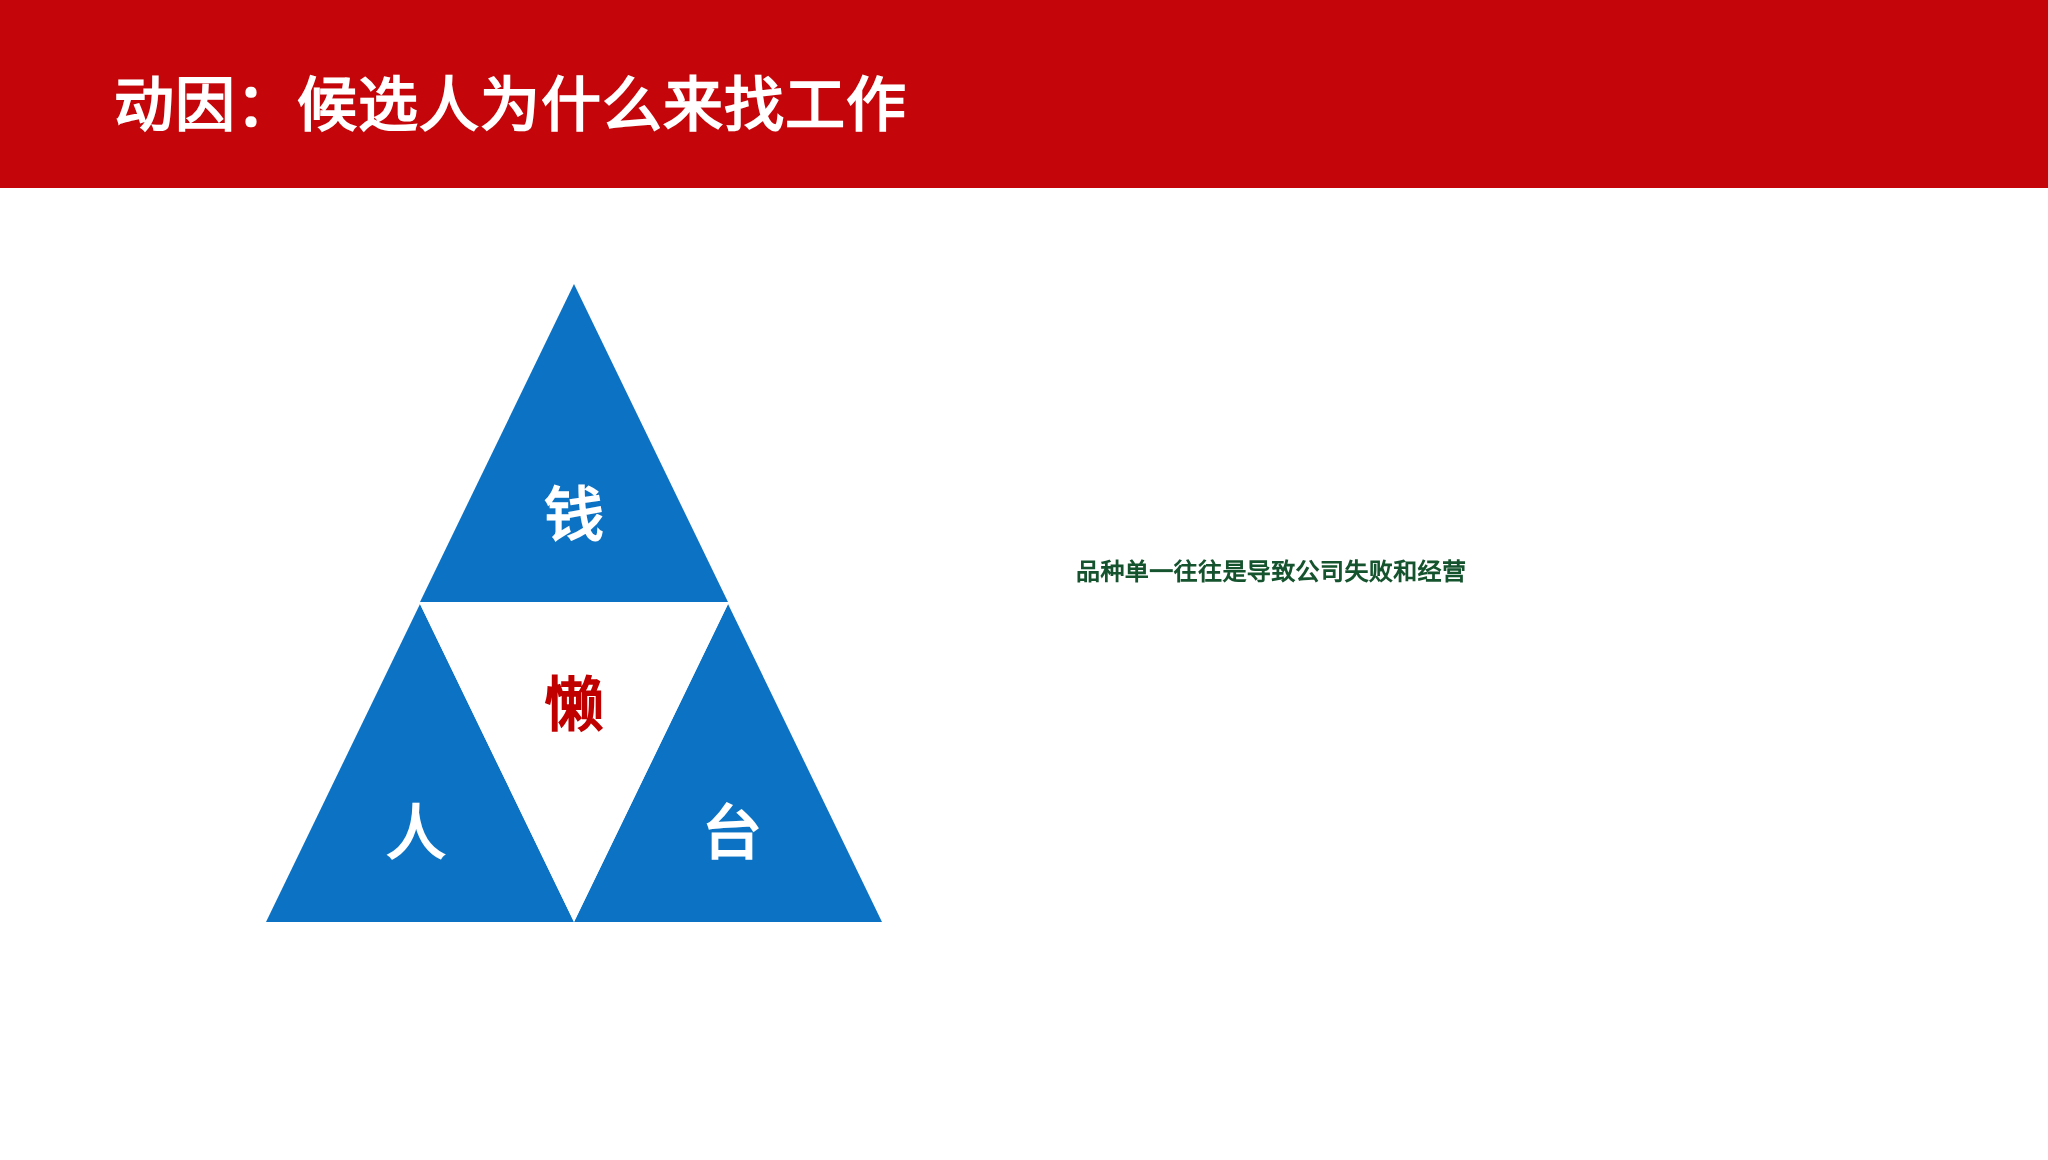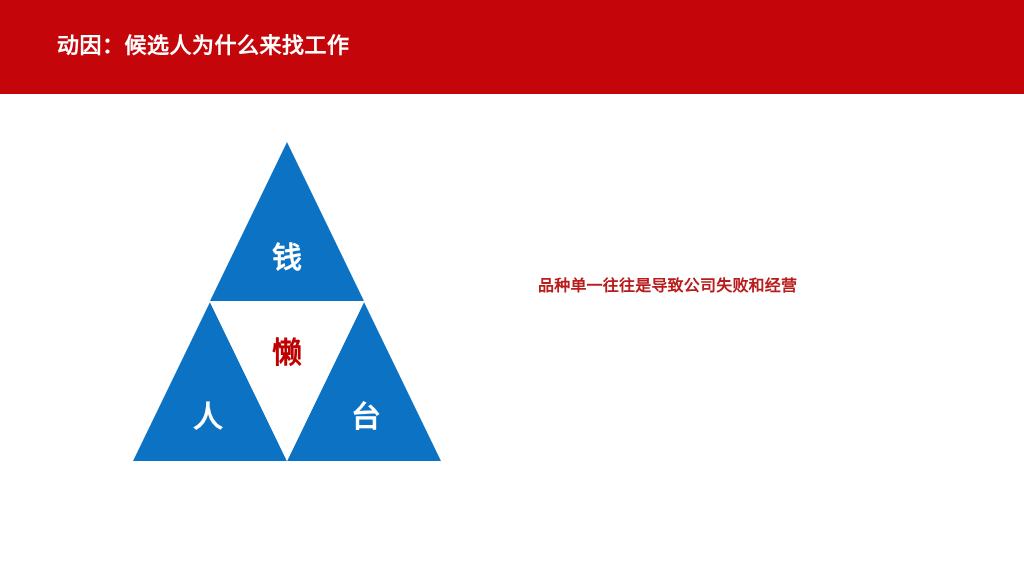--- a/index.html
+++ b/index.html
@@ -24,22 +24,22 @@
     position: absolute;
     left: 0;
     top: 0;
     width: 1024px;
     height: 94px;
     background: #c40509;
   }
   #title-text {
     position: absolute;
     left: 57px;
-    top: 26px;
-    font-size: 22px;
+    top: 34px;
+    font-size: 30px;
     font-weight: bold;
     color: #ffffff;
     letter-spacing: 0.5px;
     line-height: 40px;
     white-space: nowrap;
   }
 
   
   #triangle-diagram {
     position: absolute;
@@ -60,23 +60,23 @@
   }
   .tri-label-white { fill: #ffffff; }
   .tri-label-red   { fill: #c00000; }
 
   
   #body-text {
     position: absolute;
     left: 538px;
     top: 268px;
     width: 340px;
-    font-size: 16px;
+    font-size: 12px;
     font-weight: bold;
-    color: #b91c1c;
+    color: #14532d;
     line-height: 36px;
     letter-spacing: 0.2px;
   }
   #body-text .line {
     display: block;
     white-space: nowrap;
   }
 </style>
 </head>
 <body>

